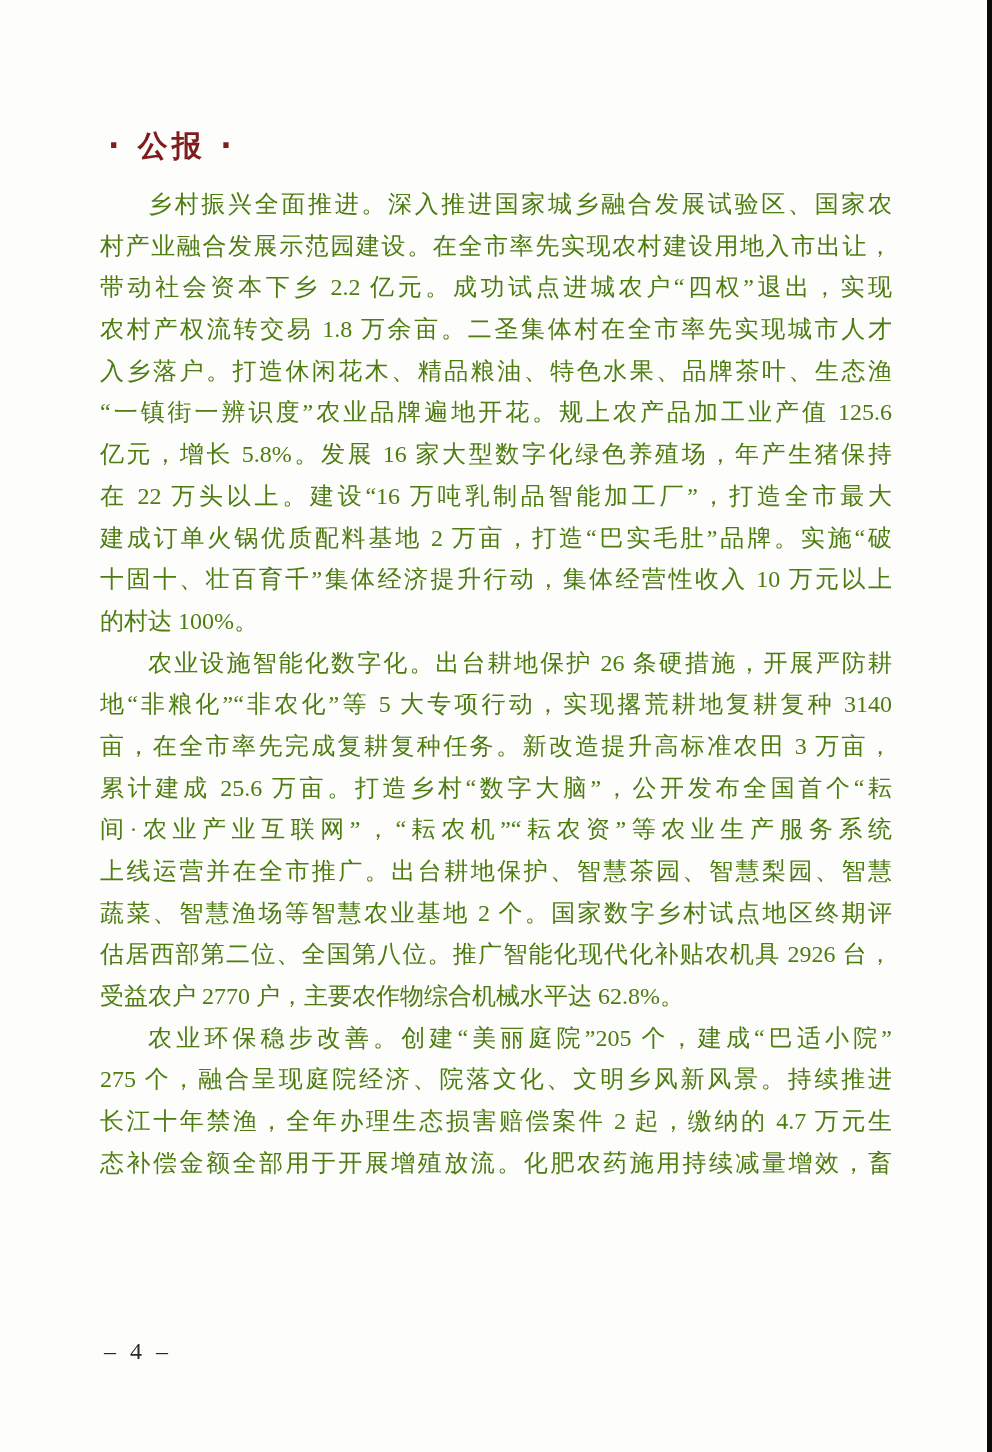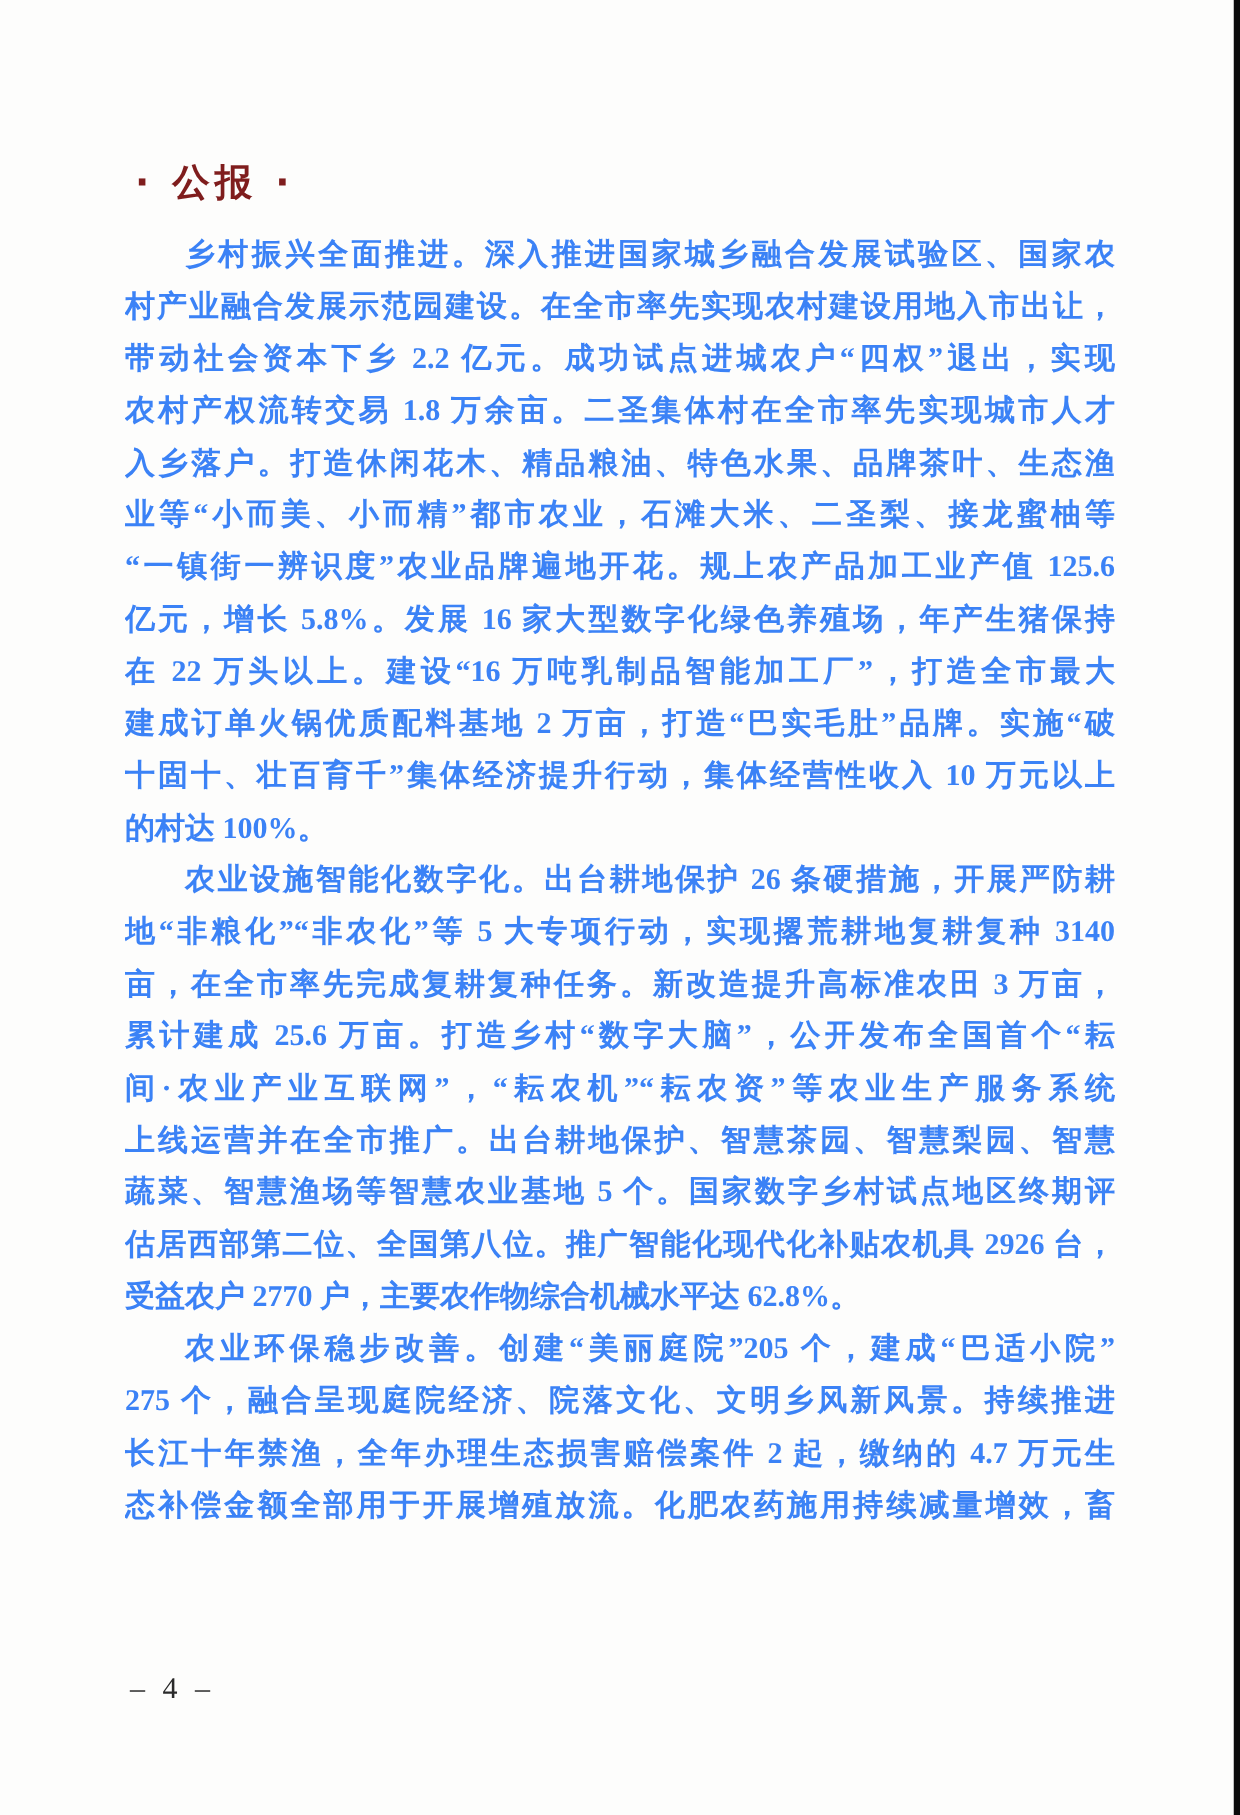--- a/index.html
+++ b/index.html
@@ -35,22 +35,21 @@
     color: #7f1d1d;
     white-space: nowrap;
     margin-top: 14px;
   }
   .content {
     position: absolute;
     left: 100px;
     top: 184px;
     width: 792px;
     font-size: 24px;
-    color: #3b82f6;
-    font-weight: bold;
+    color: #4d7c0f;
   }
   .line {
     height: 41.7px;
     line-height: 41.7px;
     text-align: justify;
     text-align-last: justify;
     text-justify: inter-character;
     overflow: hidden;
     white-space: nowrap;
   }
@@ -79,37 +78,36 @@
   <div class="section-header">· 公报 ·</div>
 
   <div class="content">
 
     <div>
       <div class="line indent">乡村振兴全面推进。深入推进国家城乡融合发展试验区、国家农</div>
       <div class="line">村产业融合发展示范园建设。在全市率先实现农村建设用地入市出让，</div>
       <div class="line">带动社会资本下乡 2.2 亿元。成功试点进城农户“四权”退出，实现</div>
       <div class="line">农村产权流转交易 1.8 万余亩。二圣集体村在全市率先实现城市人才</div>
       <div class="line">入乡落户。打造休闲花木、精品粮油、特色水果、品牌茶叶、生态渔</div>
-      <div class="line">业等“小而美、小而精”都市农业，石滩大米、二圣梨、接龙蜜柚等</div>
       <div class="line">“一镇街一辨识度”农业品牌遍地开花。规上农产品加工业产值 125.6</div>
       <div class="line">亿元，增长 5.8%。发展 16 家大型数字化绿色养殖场，年产生猪保持</div>
       <div class="line">在 22 万头以上。建设“16 万吨乳制品智能加工厂”，打造全市最大</div>
       <div class="line">建成订单火锅优质配料基地 2 万亩，打造“巴实毛肚”品牌。实施“破</div>
       <div class="line">十固十、壮百育千”集体经济提升行动，集体经营性收入 10 万元以上</div>
       <div class="line end">的村达 100%。</div>
     </div>
 
     <div>
       <div class="line indent">农业设施智能化数字化。出台耕地保护 26 条硬措施，开展严防耕</div>
       <div class="line">地“非粮化”“非农化”等 5 大专项行动，实现撂荒耕地复耕复种 3140</div>
       <div class="line">亩，在全市率先完成复耕复种任务。新改造提升高标准农田 3 万亩，</div>
       <div class="line">累计建成 25.6 万亩。打造乡村“数字大脑”，公开发布全国首个“耘</div>
       <div class="line">间·农业产业互联网”，“耘农机”“耘农资”等农业生产服务系统</div>
       <div class="line">上线运营并在全市推广。出台耕地保护、智慧茶园、智慧梨园、智慧</div>
-      <div class="line">蔬菜、智慧渔场等智慧农业基地 5 个。国家数字乡村试点地区终期评</div>
+      <div class="line">蔬菜、智慧渔场等智慧农业基地 2 个。国家数字乡村试点地区终期评</div>
       <div class="line">估居西部第二位、全国第八位。推广智能化现代化补贴农机具 2926 台，</div>
       <div class="line end">受益农户 2770 户，主要农作物综合机械水平达 62.8%。</div>
     </div>
 
     <div>
       <div class="line indent">农业环保稳步改善。创建“美丽庭院”205 个，建成“巴适小院”</div>
       <div class="line">275 个，融合呈现庭院经济、院落文化、文明乡风新风景。持续推进</div>
       <div class="line">长江十年禁渔，全年办理生态损害赔偿案件 2 起，缴纳的 4.7 万元生</div>
       <div class="line">态补偿金额全部用于开展增殖放流。化肥农药施用持续减量增效，畜</div>
     </div>

